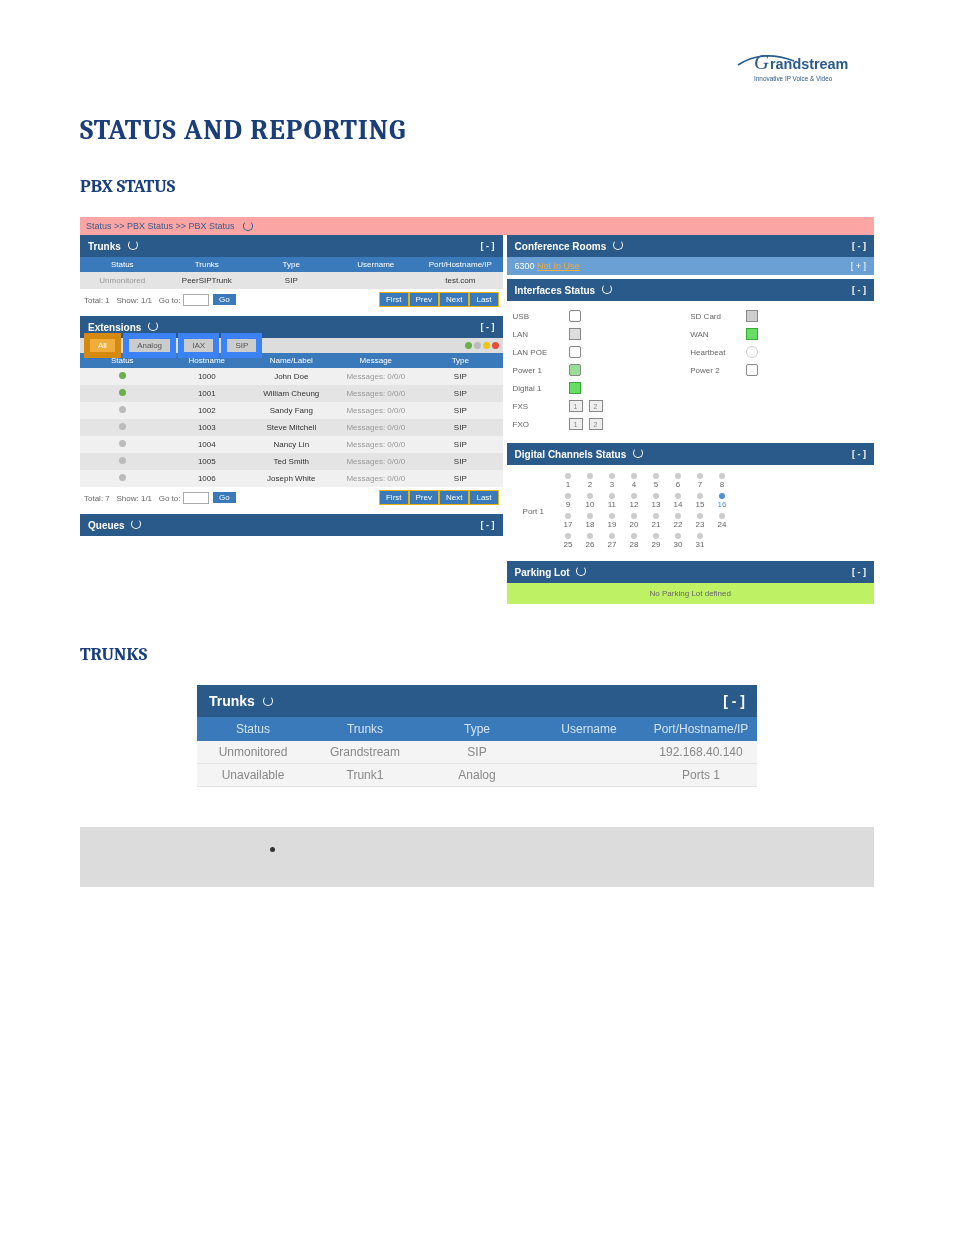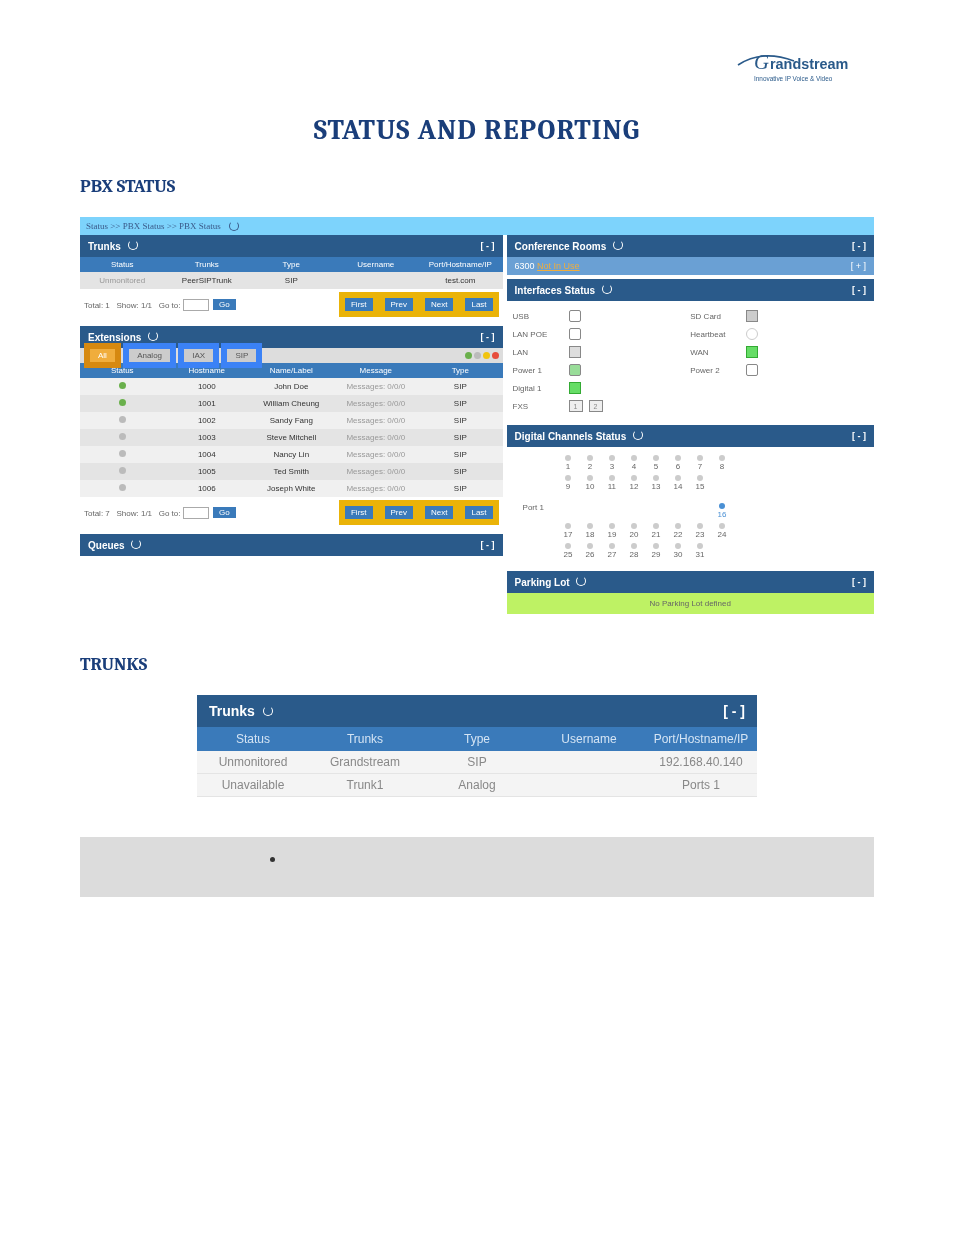--- a/index.html
+++ b/index.html
@@ -10,21 +10,20 @@
     margin: 0 auto;
     padding: 40px 80px 40px 80px;
     color: #333;
   }
   .logo {
     text-align: right;
     margin-bottom: 20px;
   }
   .logo svg { width: 160px; height: 50px; }
   h1.page-title {
-    text-align: center;
     color: #1a3e7a;
     font-family: Cambria, Georgia, serif;
     font-size: 28px;
     font-weight: bold;
     letter-spacing: 1px;
     margin-bottom: 30px;
   }
   h2.section {
     color: #1a3e7a;
     font-family: Cambria, Georgia, serif;
@@ -34,28 +33,27 @@
   }
   .pbx-container {
     display: flex;
     gap: 4px;
     font-size: 8px;
     margin-bottom: 40px;
   }
   .pbx-left { flex: 1.15; }
   .pbx-right { flex: 1; }
   .breadcrumb {
-    background: #7dd3fc;
+    background: #fca5a5;
     padding: 4px 6px;
     font-size: 9px;
     color: #3a5a8a;
     display: flex;
     align-items: center;
     gap: 4px;
-    font-family: Liberation Serif, serif;
   }
   .panel-header {
     background: #2a5a8a;
     color: #fff;
     padding: 5px 8px;
     font-weight: bold;
     display: flex;
     justify-content: space-between;
     align-items: center;
     font-size: 10px;
@@ -95,21 +93,21 @@
     font-size: 8px;
     padding: 3px 4px;
     background: #fff;
   }
   .pager .left { color: #666; }
   .pager .right { display: flex; gap: 0; }
   .pager .btn {
     background: #3a7aba;
     color: #fff;
     padding: 2px 6px;
-    border: 6px solid #eab308;
+    border: 1px solid #eab308;
     font-size: 8px;
   }
   .go-btn {
     background: #3a7aba;
     color: #fff;
     padding: 1px 6px;
     border: none;
     font-size: 8px;
     margin-left: 2px;
   }
@@ -211,21 +209,21 @@
     color: #666;
     width: 16px;
   }
   .dg-dot {
     width: 6px; height: 6px;
     border-radius: 50%;
     background: #ccc;
     margin-bottom: 1px;
   }
   .dg-dot.blue { background: #4a90d4; }
-  .dg-cell.blue { color: #4a90d4; margin-top: 28px; }
+  .dg-cell.blue { color: #4a90d4; }
   .parking-row {
     background: #bef264;
     text-align: center;
     padding: 6px;
     font-size: 8px;
     color: #666;
   }
   
   .trunks-zoom {
     margin: 0 auto 40px auto;
@@ -461,60 +459,70 @@
               <span style="width:50px;display:inline-block">USB</span>
               <span class="iface-icon iface-usb"></span>
             </div>
             <div>
               <span style="width:50px;display:inline-block">SD Card</span>
               <span class="iface-icon iface-sd"></span>
             </div>
           </div>
           <div class="iface-row">
             <div>
+              <span style="width:50px;display:inline-block">LAN</span>
+              <span class="iface-icon iface-lan"></span>
+            </div>
+            <div>
+              <span style="width:50px;display:inline-block">WAN</span>
+              <span class="iface-icon iface-lan-green"></span>
+            </div>
+          </div>
+          <div class="iface-row">
+            <div>
               <span style="width:50px;display:inline-block">LAN POE</span>
               <span class="iface-icon iface-usb"></span>
             </div>
             <div>
               <span style="width:50px;display:inline-block">Heartbeat</span>
               <span class="iface-icon iface-heart"></span>
             </div>
           </div>
           <div class="iface-row">
             <div>
-              <span style="width:50px;display:inline-block">LAN</span>
-              <span class="iface-icon iface-lan"></span>
-            </div>
-            <div>
-              <span style="width:50px;display:inline-block">WAN</span>
-              <span class="iface-icon iface-lan-green"></span>
-            </div>
-          </div>
-          <div class="iface-row">
-            <div>
               <span style="width:50px;display:inline-block">Power 1</span>
               <span class="iface-icon iface-plug"></span>
             </div>
             <div>
               <span style="width:50px;display:inline-block">Power 2</span>
               <span class="iface-icon iface-usb"></span>
             </div>
           </div>
           <div class="iface-row">
             <div>
               <span style="width:50px;display:inline-block">Digital 1</span>
               <span class="iface-icon iface-lan-green"></span>
             </div>
             <div>
               <span style="width:50px;display:inline-block"></span>
             </div>
           </div>
           <div class="iface-row">
             <div>
               <span style="width:50px;display:inline-block">FXS</span>
+              <span class="port-box">1</span> 
+              <span class="port-box">2</span>
+            </div>
+            <div>
+              <span style="width:50px;display:inline-block"></span>
+            </div>
+          </div>
+          <div class="iface-row">
+            <div>
+              <span style="width:50px;display:inline-block">FXO</span>
               <span class="port-box">1</span> 
               <span class="port-box">2</span>
             </div>
             <div>
               <span style="width:50px;display:inline-block"></span>
             </div>
           </div>
         </div>
 
       <div class="panel-header" style="margin-top:4px;">

